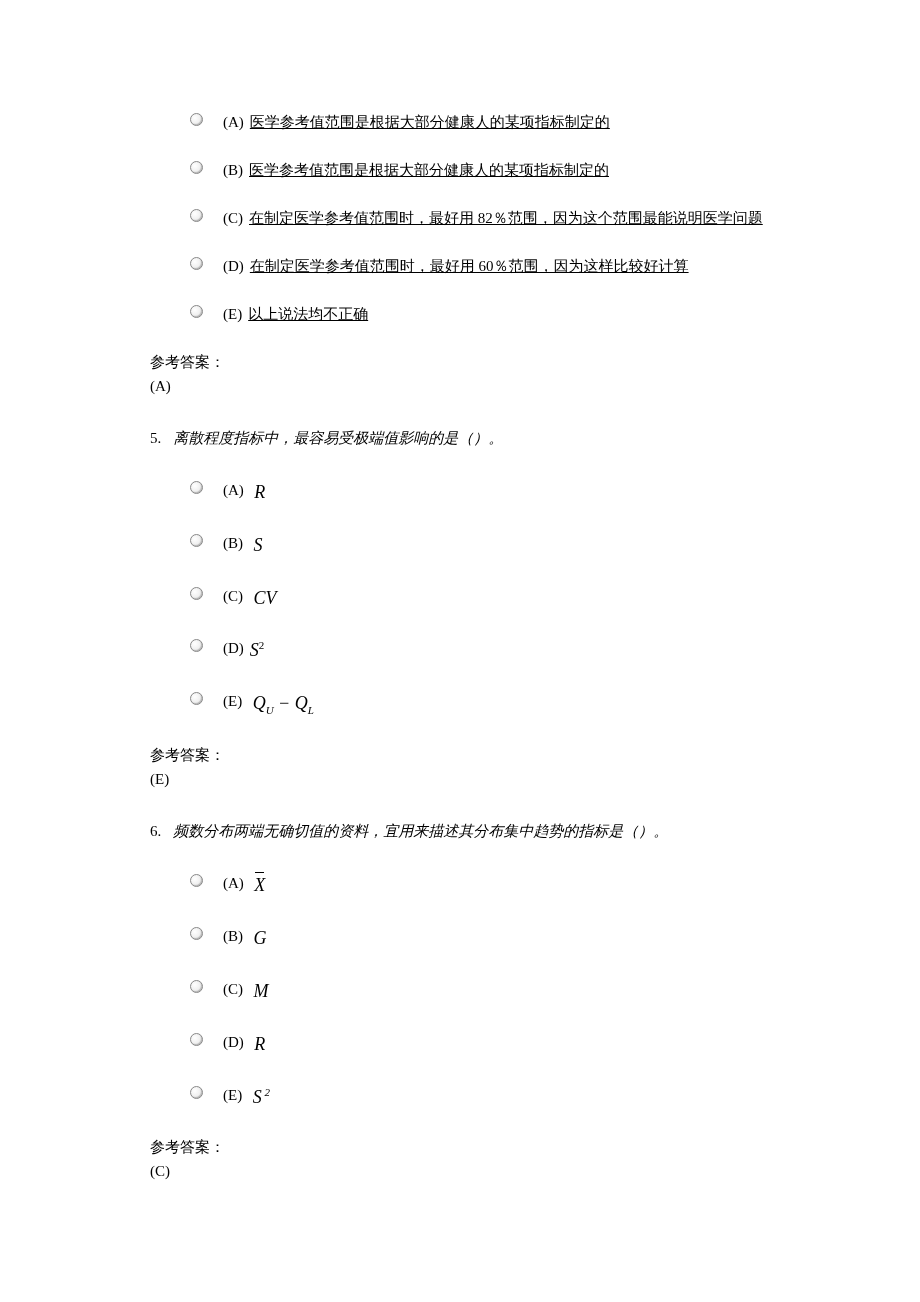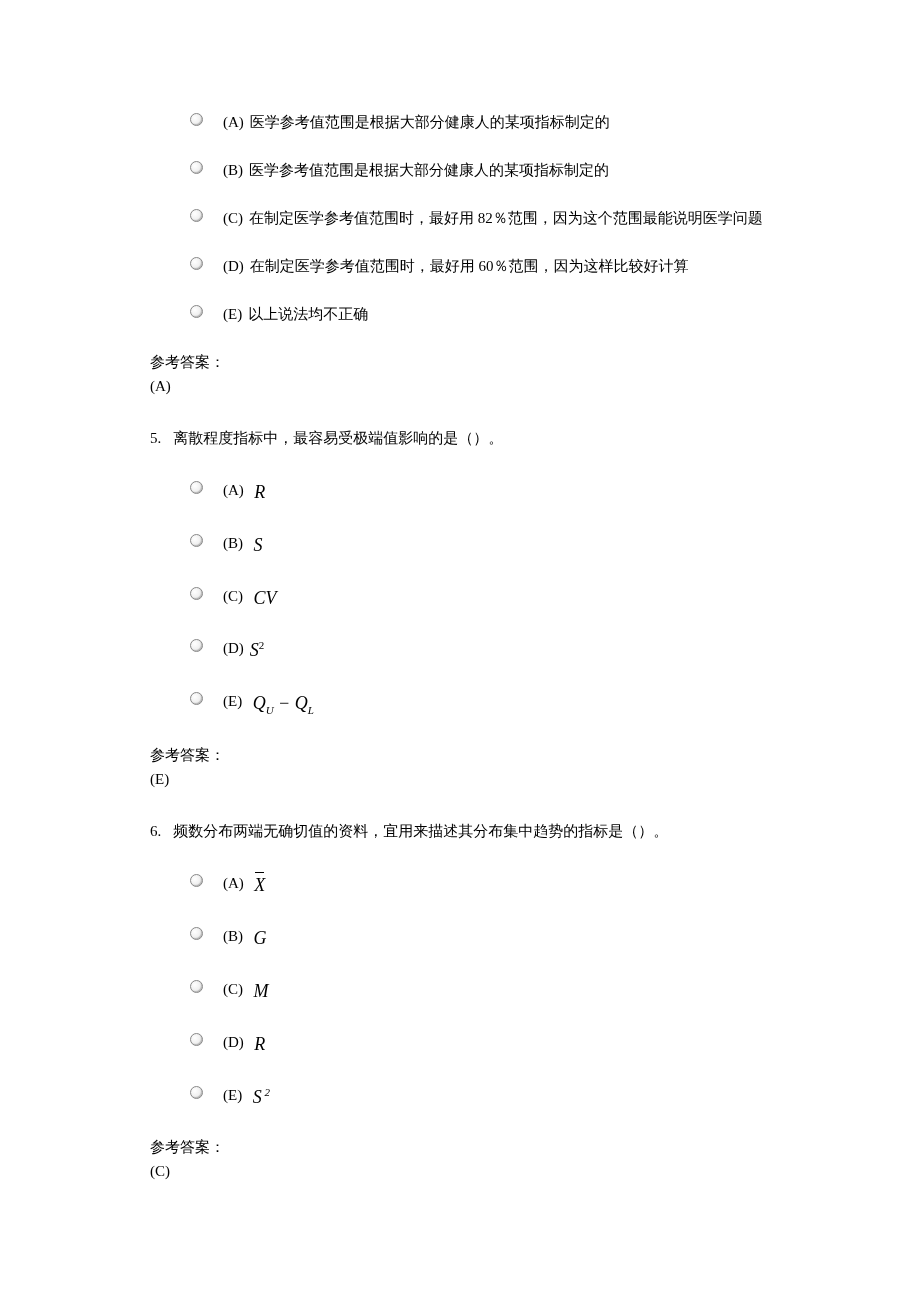--- a/index.html
+++ b/index.html
@@ -33,38 +33,40 @@
       margin-top: 3px;
       box-shadow: inset -1px -1px 1px rgba(0,0,0,0.2);
     }
     .option-label {
       margin-right: 6px;
       font-family: "Times New Roman", serif;
       white-space: nowrap;
     }
     .option-text {
       font-family: "SimSun", "宋体", serif;
+      text-decoration: underline;
     }
     .answer-label {
       margin-top: 2px;
     }
     .answer-value {
       font-family: "Times New Roman", serif;
       margin-bottom: 28px;
     }
     .question {
       display: flex;
       margin-bottom: 28px;
     }
     .q-num {
       margin-right: 12px;
       font-family: "Times New Roman", serif;
     }
     .q-text {
       font-family: "SimSun", "宋体", serif;
+      font-style: italic;
     }
     .math-expr {
       font-family: "Times New Roman", serif;
       font-style: italic;
       font-size: 18px;
     }
     .sup {
       font-size: 11px;
       vertical-align: super;
       font-style: normal;

